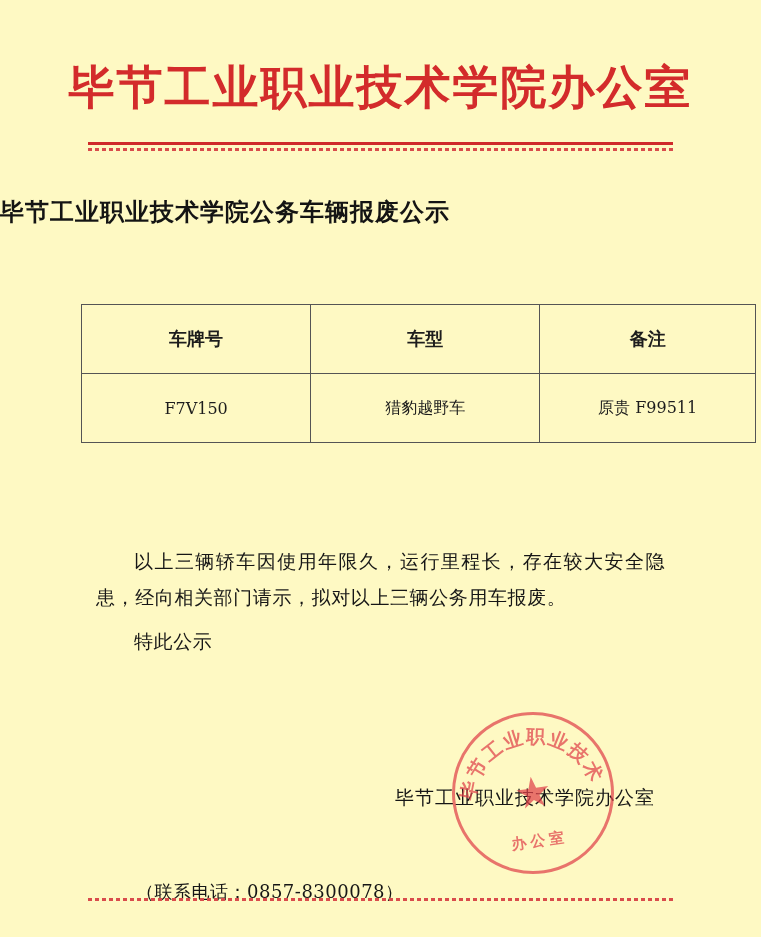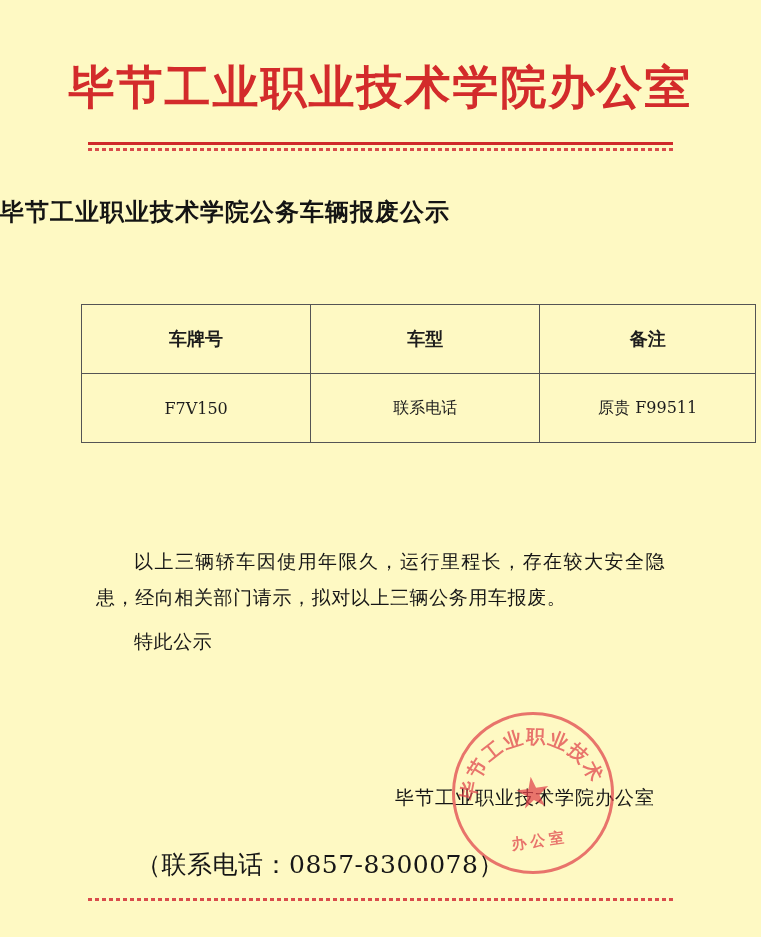--- a/index.html
+++ b/index.html
@@ -182,24 +182,24 @@
     text-align: center;
     font-size: 15px;
     font-weight: bold;
     letter-spacing: 4px;
     font-family: "DejaVu Serif", serif;
   }
 
   
   .contact {
     position: absolute;
-    top: 848px;
+    top: 880px;
     left: 136px;
     font-family: "DejaVu Serif", serif;
-    font-size: 25px;
+    font-size: 18px;
     letter-spacing: 0.5px;
     color: #161616;
   }
 
   
   .footer-rule {
     position: absolute;
     left: 88px;
     right: 88px;
     top: 898px;
@@ -242,21 +242,21 @@
     <thead>
       <tr>
         <th>车牌号</th>
         <th>车型</th>
         <th>备注</th>
       </tr>
     </thead>
     <tbody>
       <tr>
         <td>F7V150</td>
-        <td>联系电话</td>
+        <td>猎豹越野车</td>
         <td>原贵 F99511</td>
       </tr>
     </tbody>
   </table>
 
   <div class="body-text">
     <p class="indent">以上三辆轿车因使用年限久，运行里程长，存在较大安全隐患，经向相关部门请示，拟对以上三辆公务用车报废。</p>
     <p class="indent">特此公示</p>
   </div>
 

